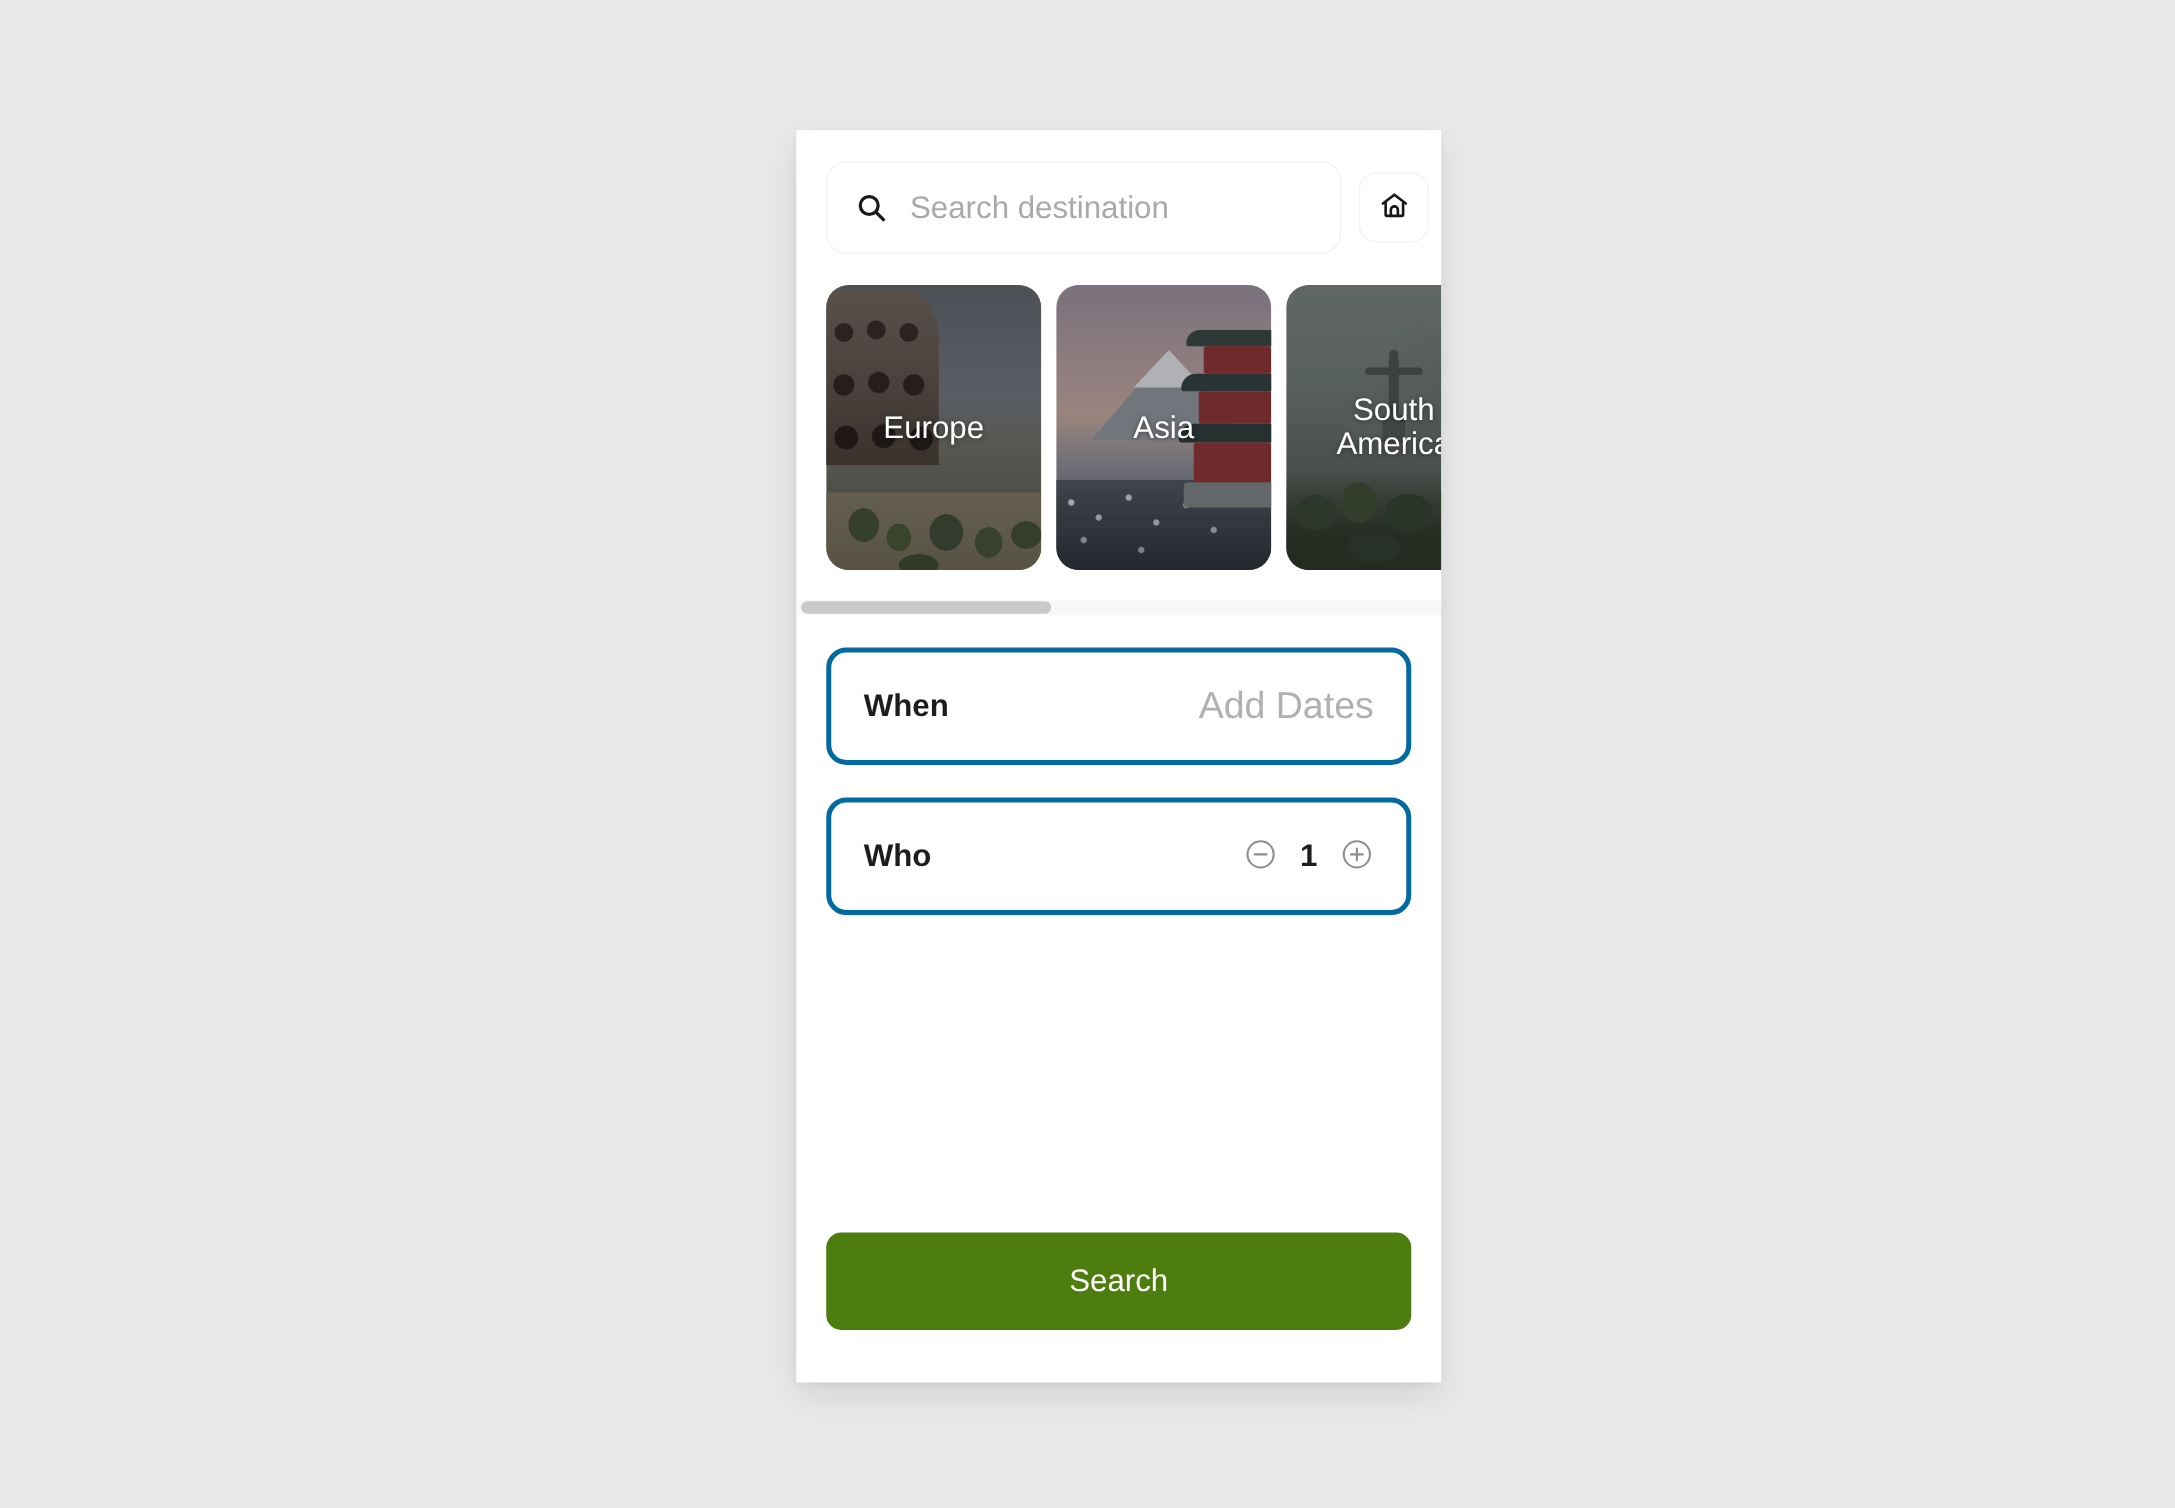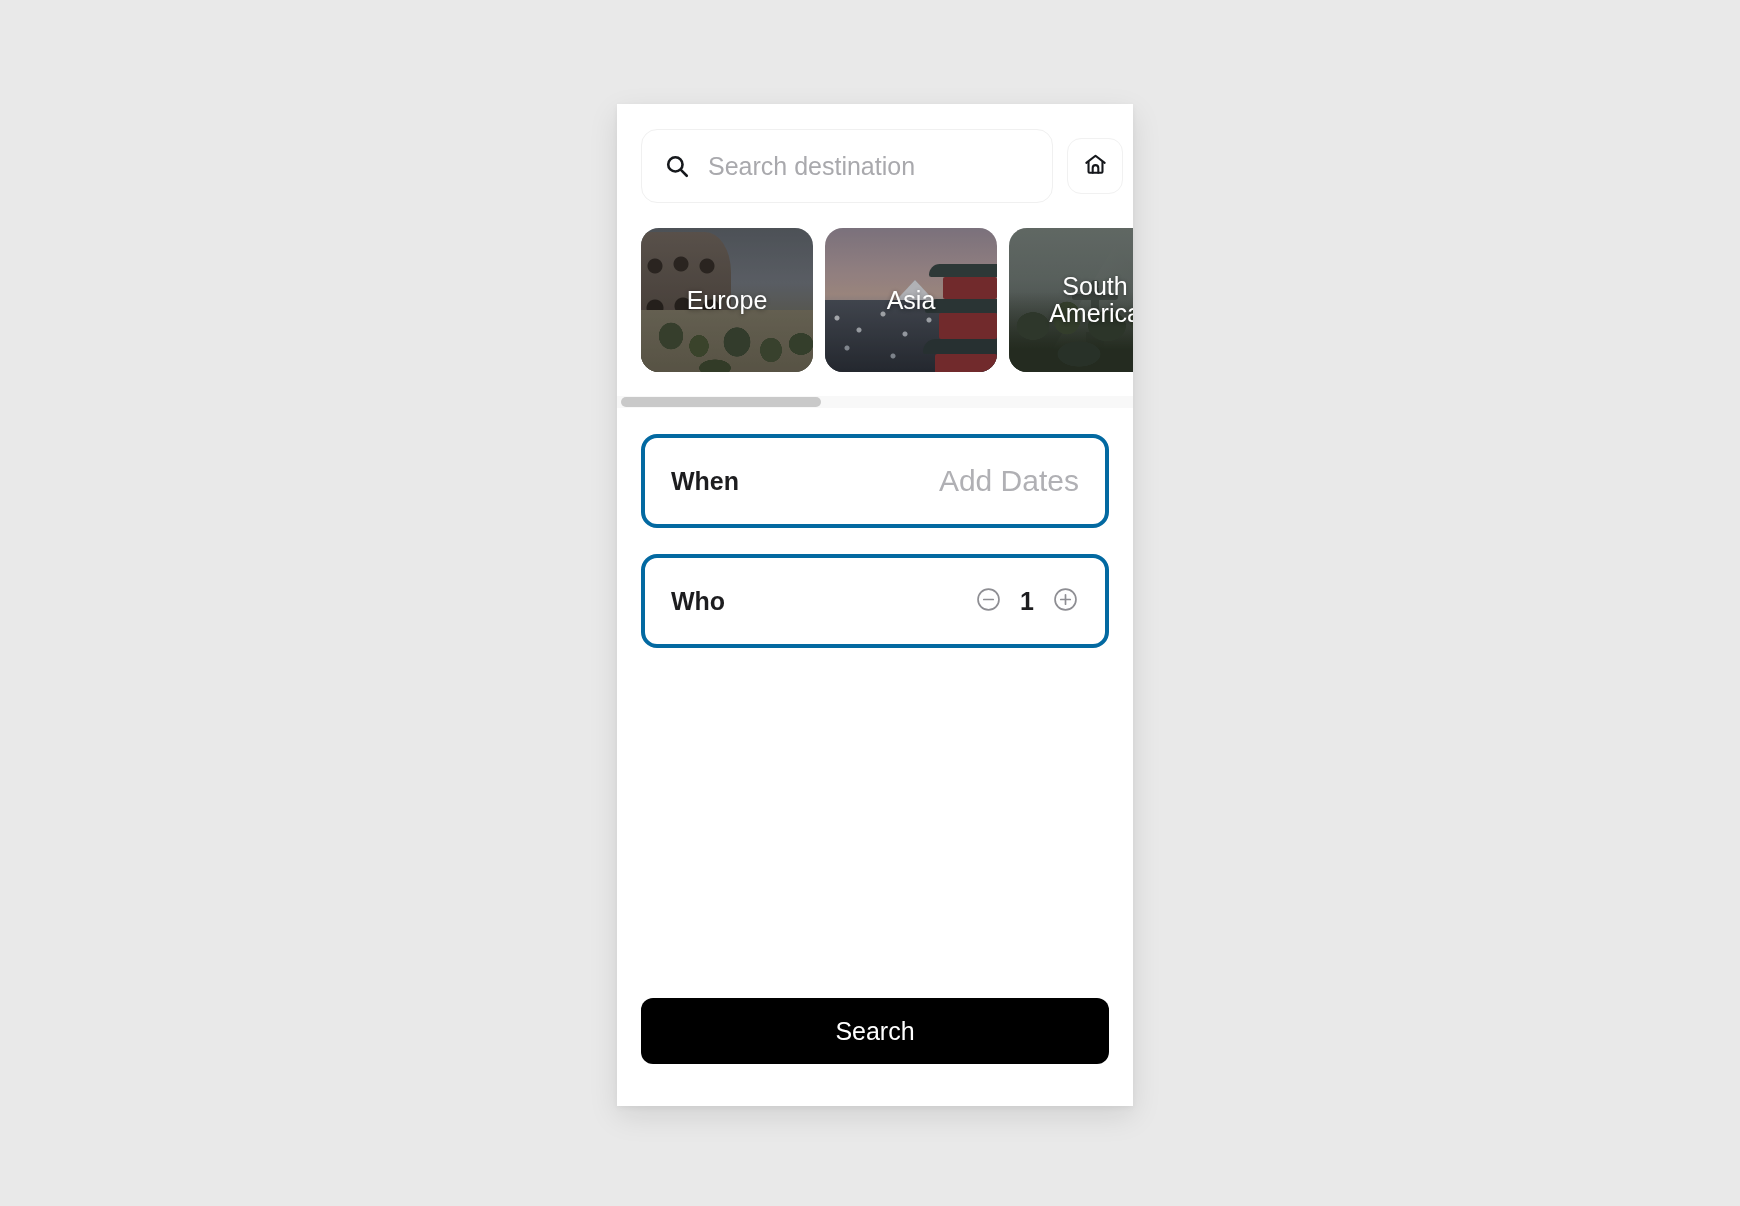--- a/index.html
+++ b/index.html
@@ -15,21 +15,21 @@
   #stage {
     position: relative;
     width: 1740px;
     height: 1206px;
     background: #e9e9e9;
   }
 
   
   .phone {
     position: absolute;
-    left: 617px;
+    left: 637px;
     top: 104px;
     width: 516px;
     height: 1002px;
     background: #ffffff;
     box-shadow: 0 10px 28px rgba(0,0,0,0.10), 0 2px 6px rgba(0,0,0,0.05);
     overflow: hidden;
     display: flex;
     flex-direction: column;
   }
 
@@ -99,21 +99,21 @@
   .cards-strip {
     display: flex;
     gap: 12px;
     padding-left: 24px;
     overflow: hidden;
   }
 
   .dest-card {
     flex: 0 0 auto;
     width: 172px;
-    height: 144px;
+    height: 228px;
     border-radius: 18px;
     position: relative;
     overflow: hidden;
     cursor: pointer;
     display: flex;
     align-items: center;
     justify-content: center;
   }
 
   .dest-card .art {
@@ -396,24 +396,24 @@
 
   .spacer { flex: 1 1 auto; }
 
   
   .footer {
     padding: 0 24px 42px 24px;
     box-sizing: border-box;
   }
   .search-btn {
     width: 100%;
-    height: 66px;
+    height: 78px;
     border: none;
     border-radius: 12px;
-    background: #000000;
+    background: #4d7c0f;
     color: #ffffff;
     font-family: "Liberation Sans", sans-serif;
     font-size: 25px;
     cursor: default;
   }
 </style>
 </head>
 <body>
 
 <div id="stage">

